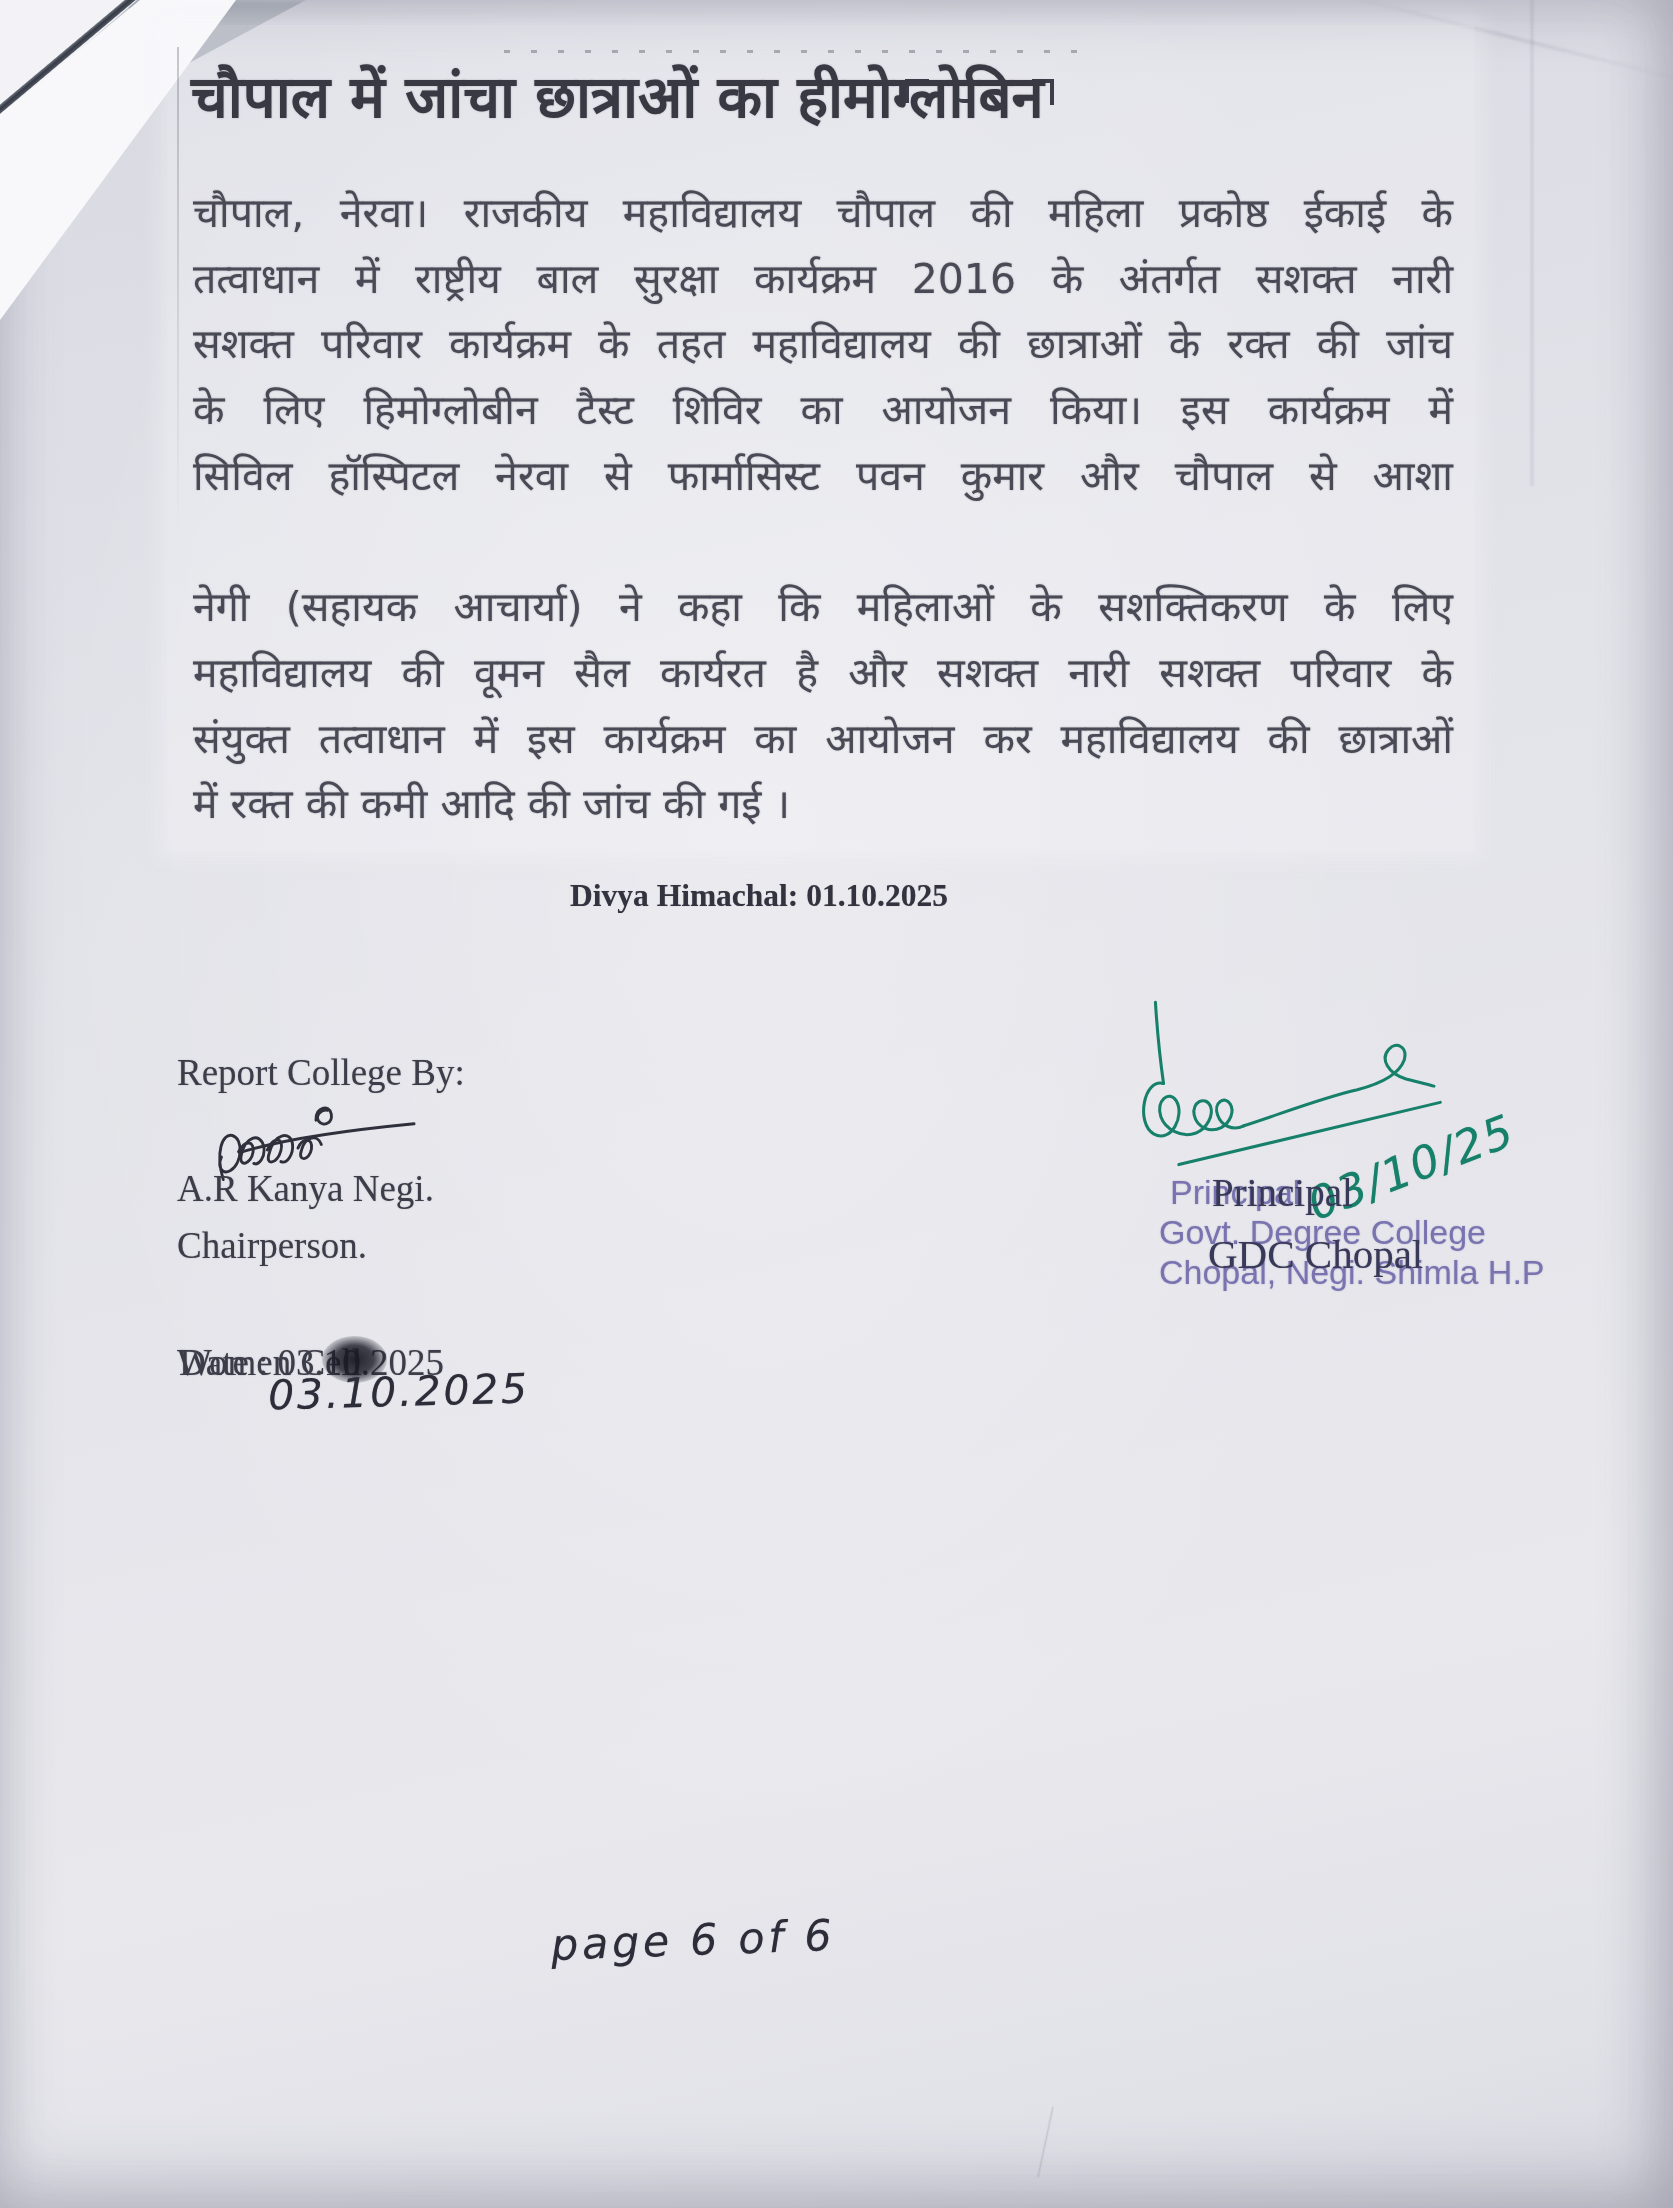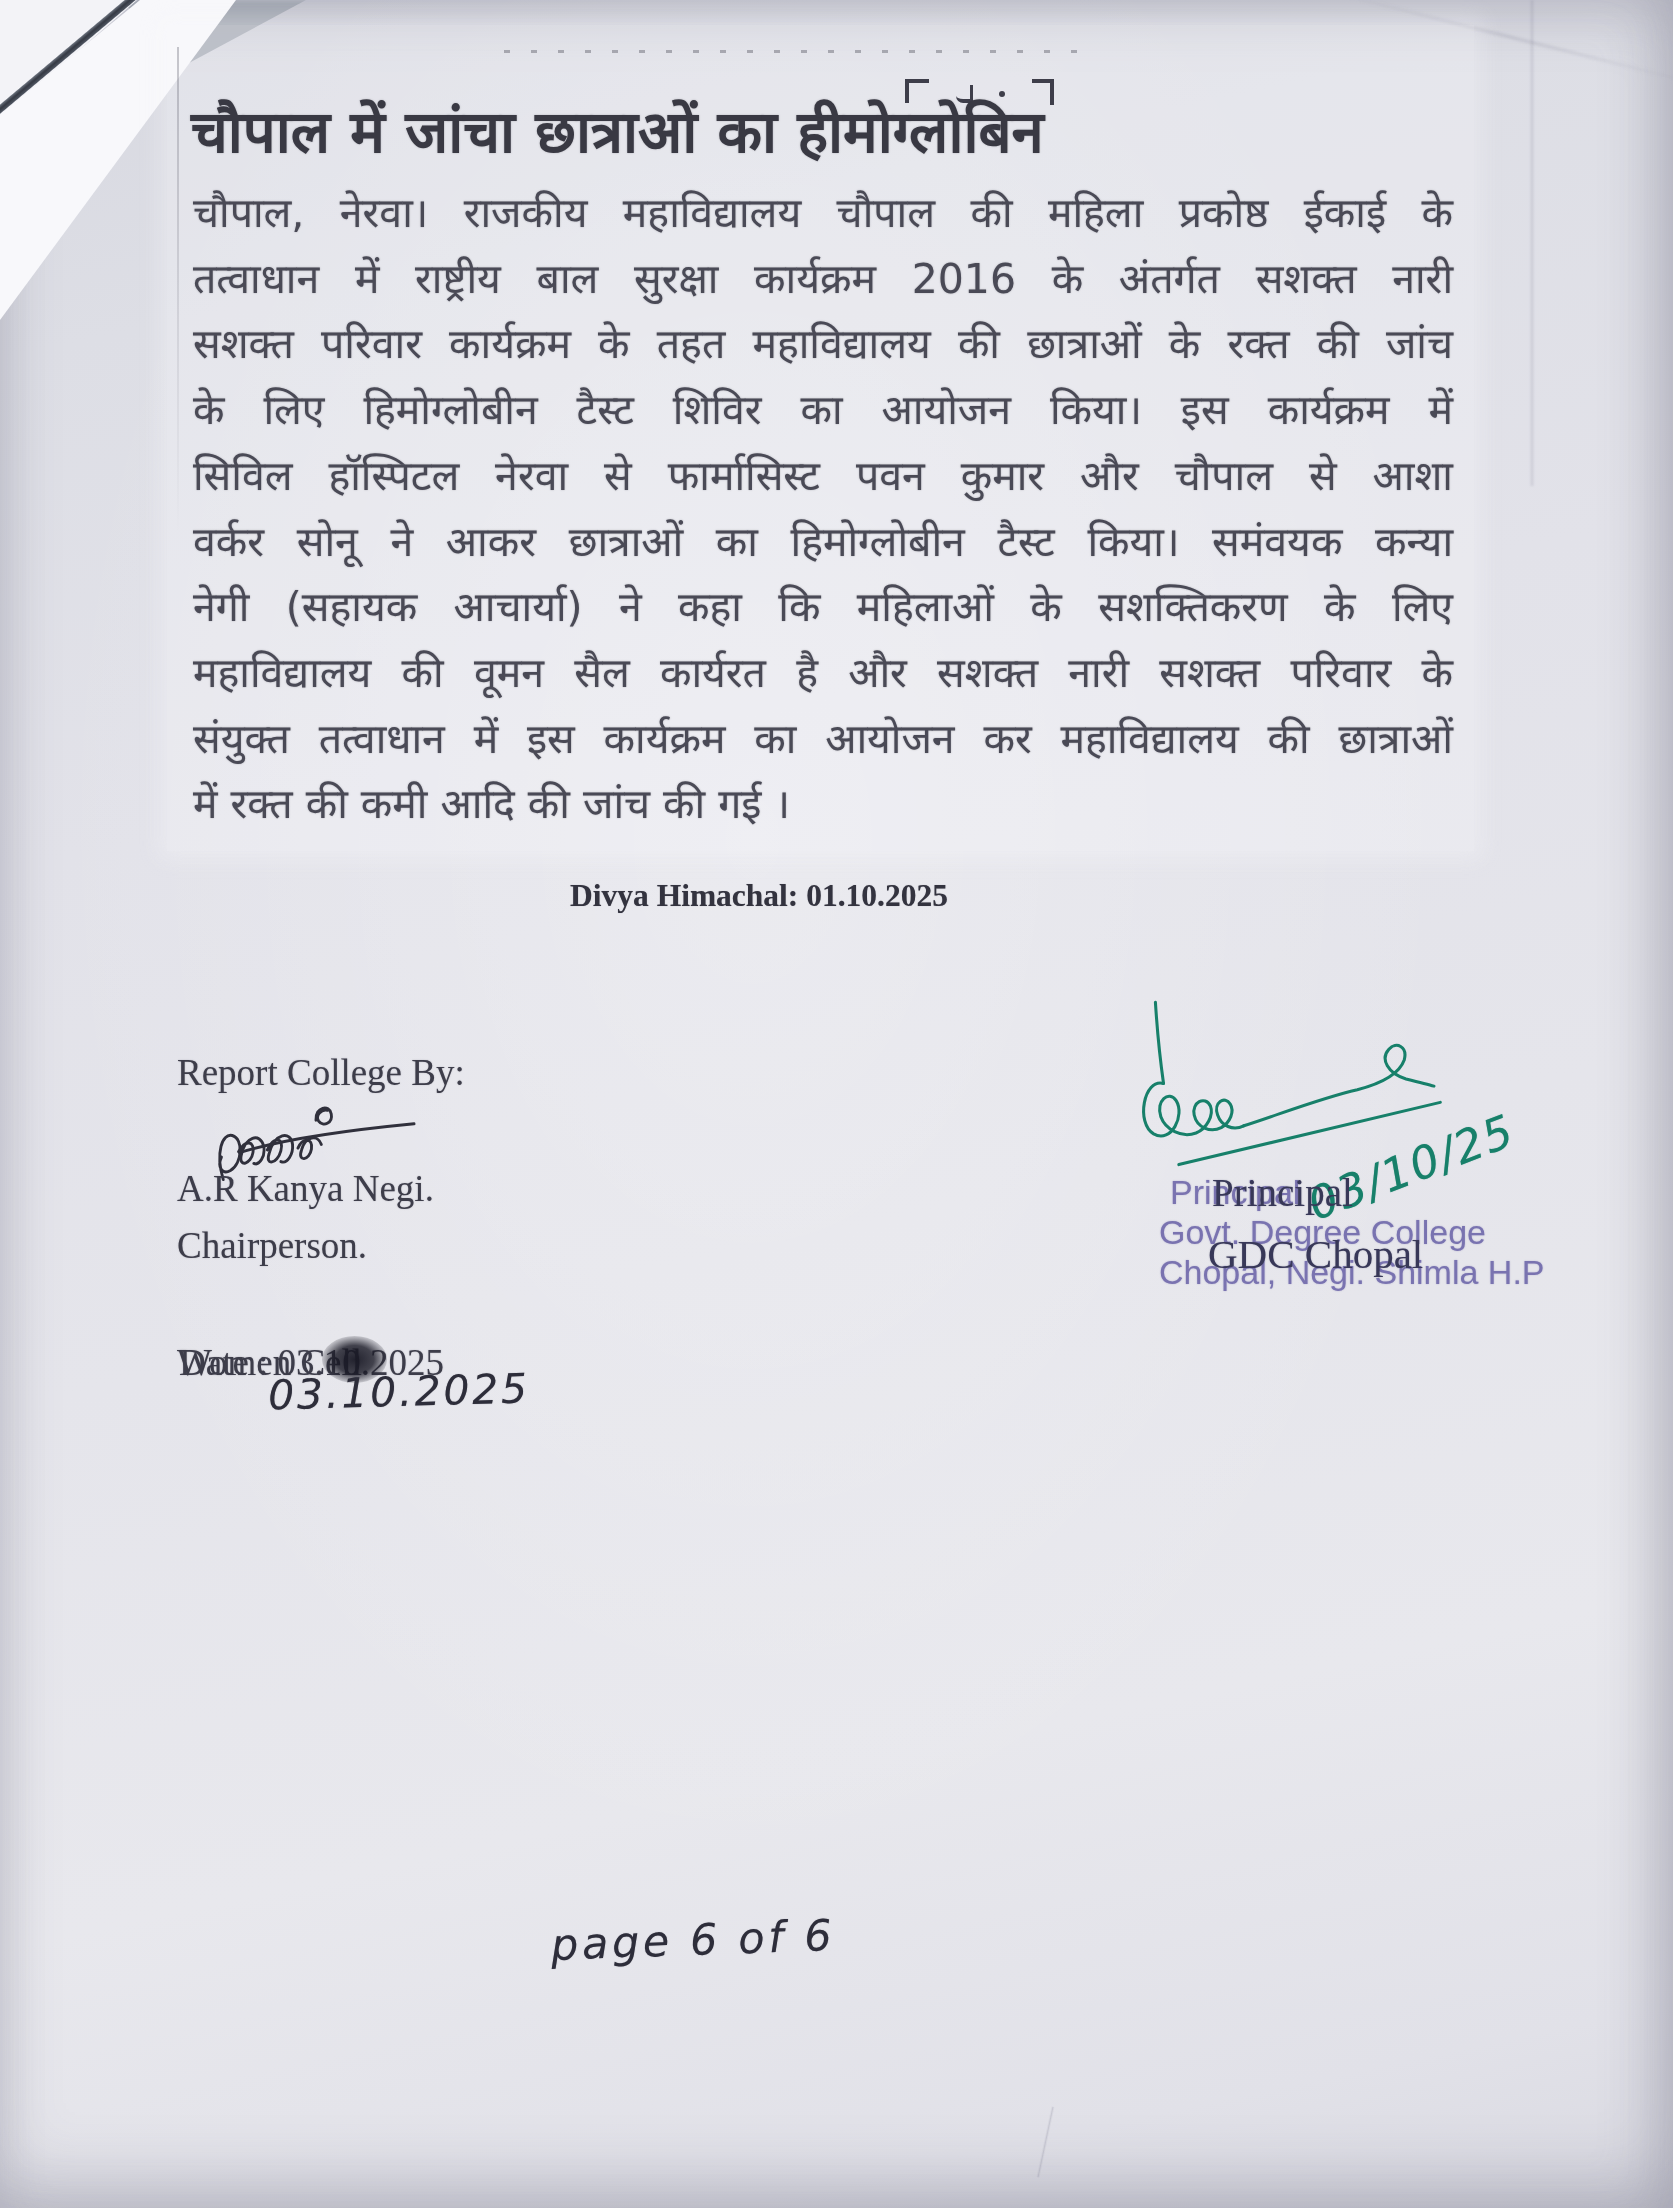--- a/index.html
+++ b/index.html
@@ -43,21 +43,21 @@
   .clip-dash-top{left:504px;top:50px;width:583px;height:2.7px;opacity:.55;
     background:repeating-linear-gradient(90deg,rgba(60,60,72,.65) 0 6.3px,transparent 6.3px 27px);}
   .frag{background:transparent;border:0 solid #3e3e4a;}
   .frag1{left:905px;top:79px;width:20px;height:20px;border-left-width:4.5px;border-top-width:4.5px;}
   .frag2{left:956px;top:85px;width:14.4px;height:13.5px;border-bottom-width:4.5px;border-right-width:3.6px;border-bottom-left-radius:7.2px;}
   .frag3{left:999px;top:91px;width:6.3px;height:6.3px;background:#3e3e4a;border-radius:50%;}
   .frag4{left:1032px;top:79px;width:18px;height:21.6px;border-right-width:4.5px;border-top-width:4.5px;}
   
   .headline{left:191px;top:63px;width:1062px;
     font-family:"DejaVu Sans",sans-serif;font-weight:bold;font-size:58px;line-height:1.2;
-    color:#393943;text-shadow:0 0 1.8px rgba(57,57,67,.35);white-space:nowrap;margin-top:35px;}
+    color:#393943;text-shadow:0 0 1.8px rgba(57,57,67,.35);white-space:nowrap;}
   .bodyline{left:193px;width:1260px;height:66px;
     font-family:"DejaVu Sans",sans-serif;font-size:41px;line-height:66px;
     color:#4a4a56;text-shadow:0 0 1.8px rgba(74,74,86,.40);
     text-align:justify;text-align-last:justify;white-space:nowrap;}
   .bodyline.lastline{text-align-last:left;}
   
   .source-line{left:554px;top:878px;font-weight:bold;font-size:31.5px;color:#33333f;
     text-shadow:0 0 0.9px rgba(51,51,63,.4);margin-left:16px;}
   
   .serifline{color:#3d3d4a;font-size:37px;text-shadow:0 0 1.4px rgba(61,61,74,.35);}
@@ -109,21 +109,20 @@
   <div class="abs frag frag2"></div>
   <div class="abs frag frag3"></div>
   <div class="abs frag frag4"></div>
 
   <div class="abs headline">चौपाल में जांचा छात्राओं का हीमोग्लोबिन</div>
   <div class="abs bodyline" style="top:180px">चौपाल, नेरवा। राजकीय महाविद्यालय चौपाल की महिला प्रकोष्ठ ईकाई के</div>
   <div class="abs bodyline" style="top:246px">तत्वाधान में राष्ट्रीय बाल सुरक्षा कार्यक्रम 2016 के अंतर्गत सशक्त नारी</div>
   <div class="abs bodyline" style="top:311px">सशक्त परिवार कार्यक्रम के तहत महाविद्यालय की छात्राओं के रक्त की जांच</div>
   <div class="abs bodyline" style="top:377px">के लिए हिमोग्लोबीन टैस्ट शिविर का आयोजन किया। इस कार्यक्रम में</div>
   <div class="abs bodyline" style="top:443px">सिविल हॉस्पिटल नेरवा से फार्मासिस्ट पवन कुमार और चौपाल से आशा</div>
-  <div class="abs bodyline" style="top:509px">वर्कर सोनू ने आकर छात्राओं का हिमोग्लोबीन टैस्ट किया। समंवयक कन्या</div>
   <div class="abs bodyline" style="top:574px">नेगी (सहायक आचार्या) ने कहा कि महिलाओं के सशक्तिकरण के लिए</div>
   <div class="abs bodyline" style="top:640px">महाविद्यालय की वूमन सैल कार्यरत है और सशक्त नारी सशक्त परिवार के</div>
   <div class="abs bodyline" style="top:706px">संयुक्त तत्वाधान में इस कार्यक्रम का आयोजन कर महाविद्यालय की छात्राओं</div>
   <div class="abs bodyline lastline" style="top:771px">में रक्त की कमी आदि की जांच की गई ।</div>
 
   <div class="abs source-line">Divya Himachal: 01.10.2025</div>
 
   <div class="abs serifline l-prep">Report College By:</div>
 
   <svg class="abs" style="left:214px;top:1095px" width="212" height="90" viewBox="0 0 235 100">

